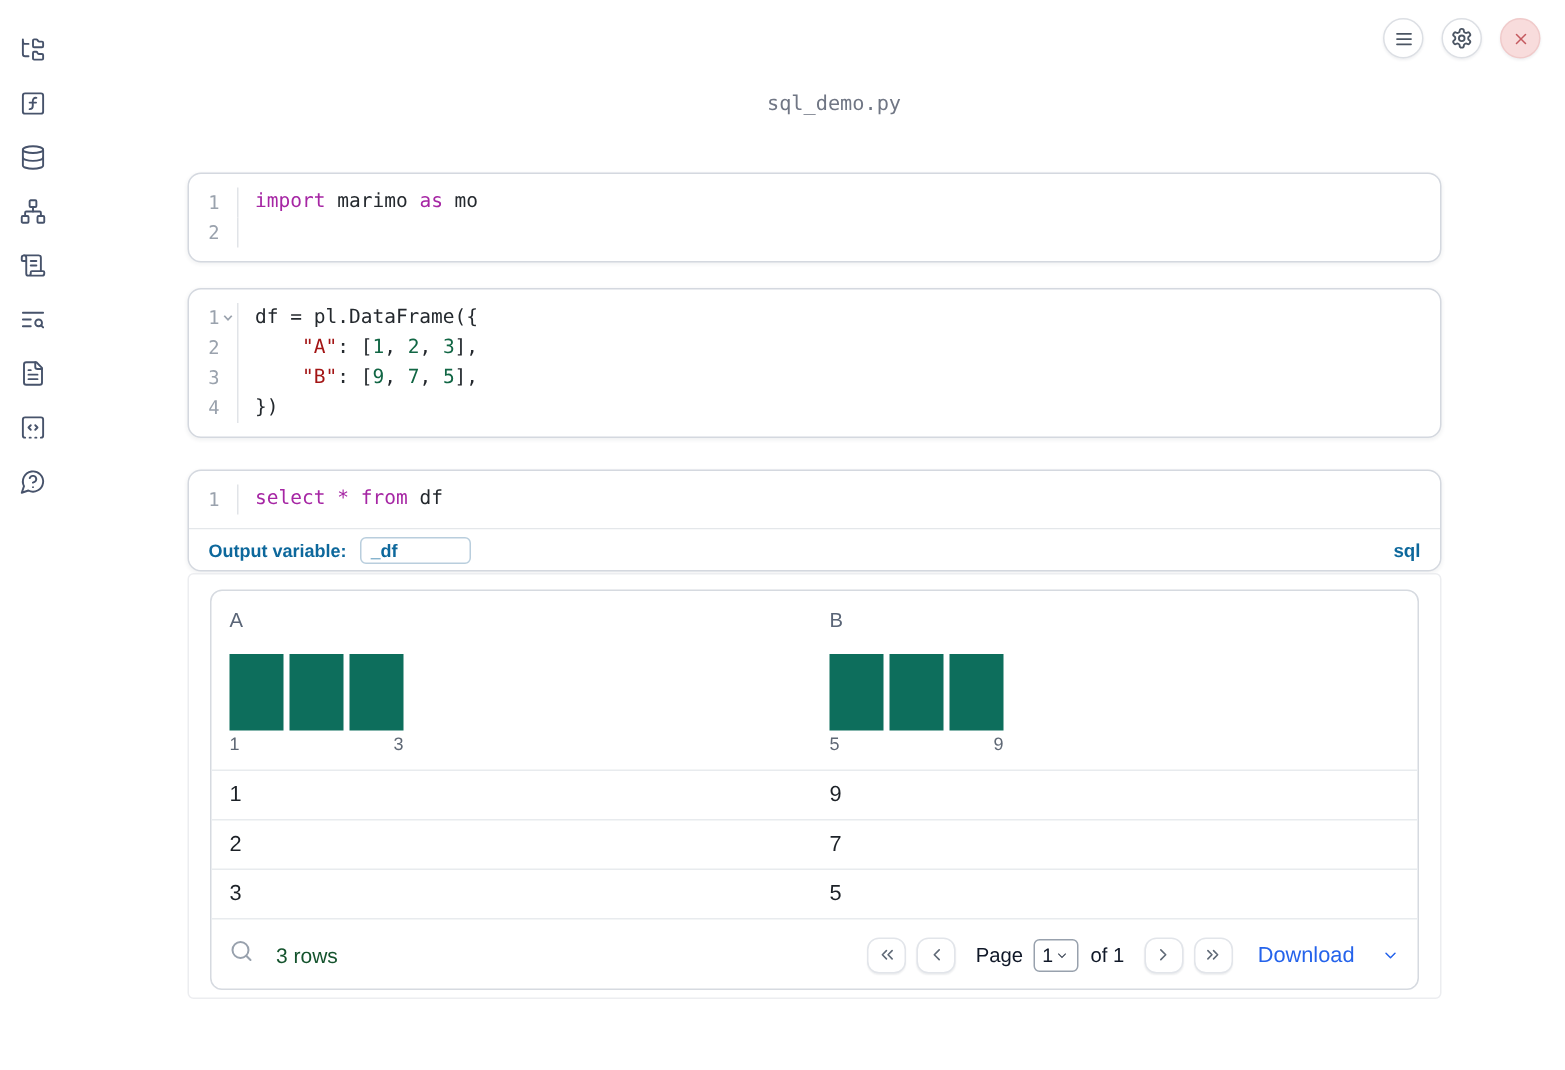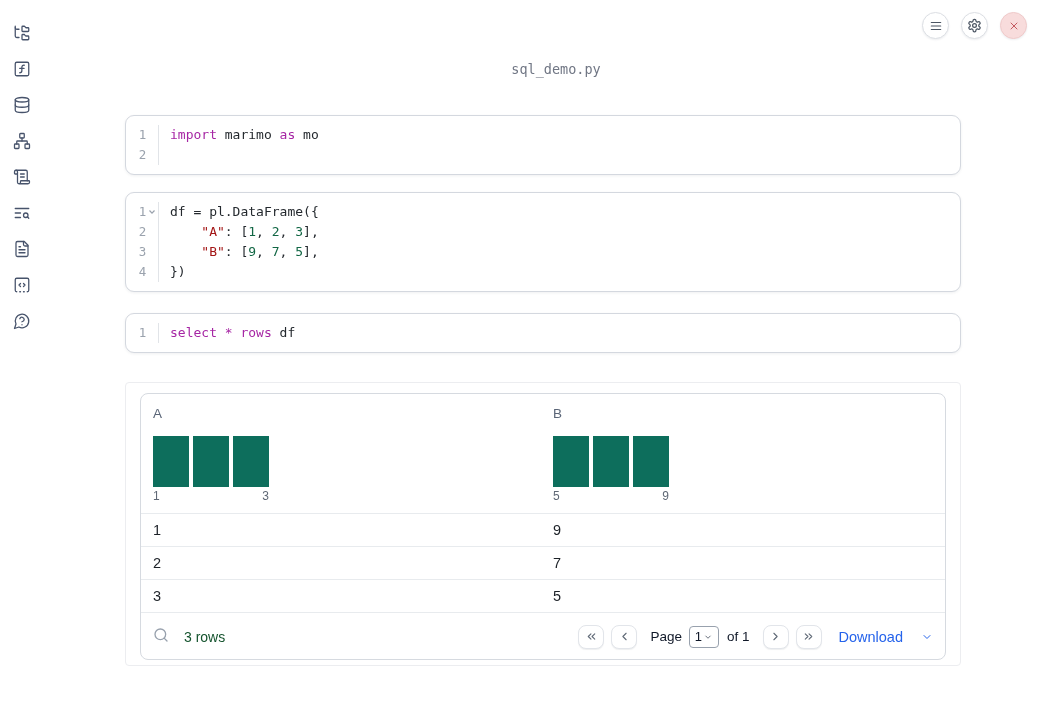--- a/index.html
+++ b/index.html
@@ -276,23 +276,28 @@
     </div>
 </section>
 
 <section class="cell cell-3">
   <div class="code-area">
       <div class="code-line">
         <span class="gutter">
           <span class="ln">1</span>
           <span class="foldcol"></span>
         </span>
-        <span class="code-text"><span class="kw">select</span><span> </span><span class="kw">*</span><span> </span><span class="kw">rows</span><span> df</span></span>
+        <span class="code-text"><span class="kw">select</span><span> </span><span class="kw">*</span><span> </span><span class="kw">from</span><span> df</span></span>
       </div>
     </div>
+  <div class="sql-footer">
+    <span class="outvar-label">Output variable:</span>
+    <input class="outvar-input" value="_df" style="">
+    <span class="sql-badge">sql</span>
+  </div>
 </section>
 
 <section class="output-area">
   <div class="table-card">
     <div class="thead">
         <div class="th">
           <div class="th-label">A</div>
           <div class="hist">
             <div class="hist-bar" style="height: 100%;"></div>
             <div class="hist-bar" style="height: 100%;"></div>

